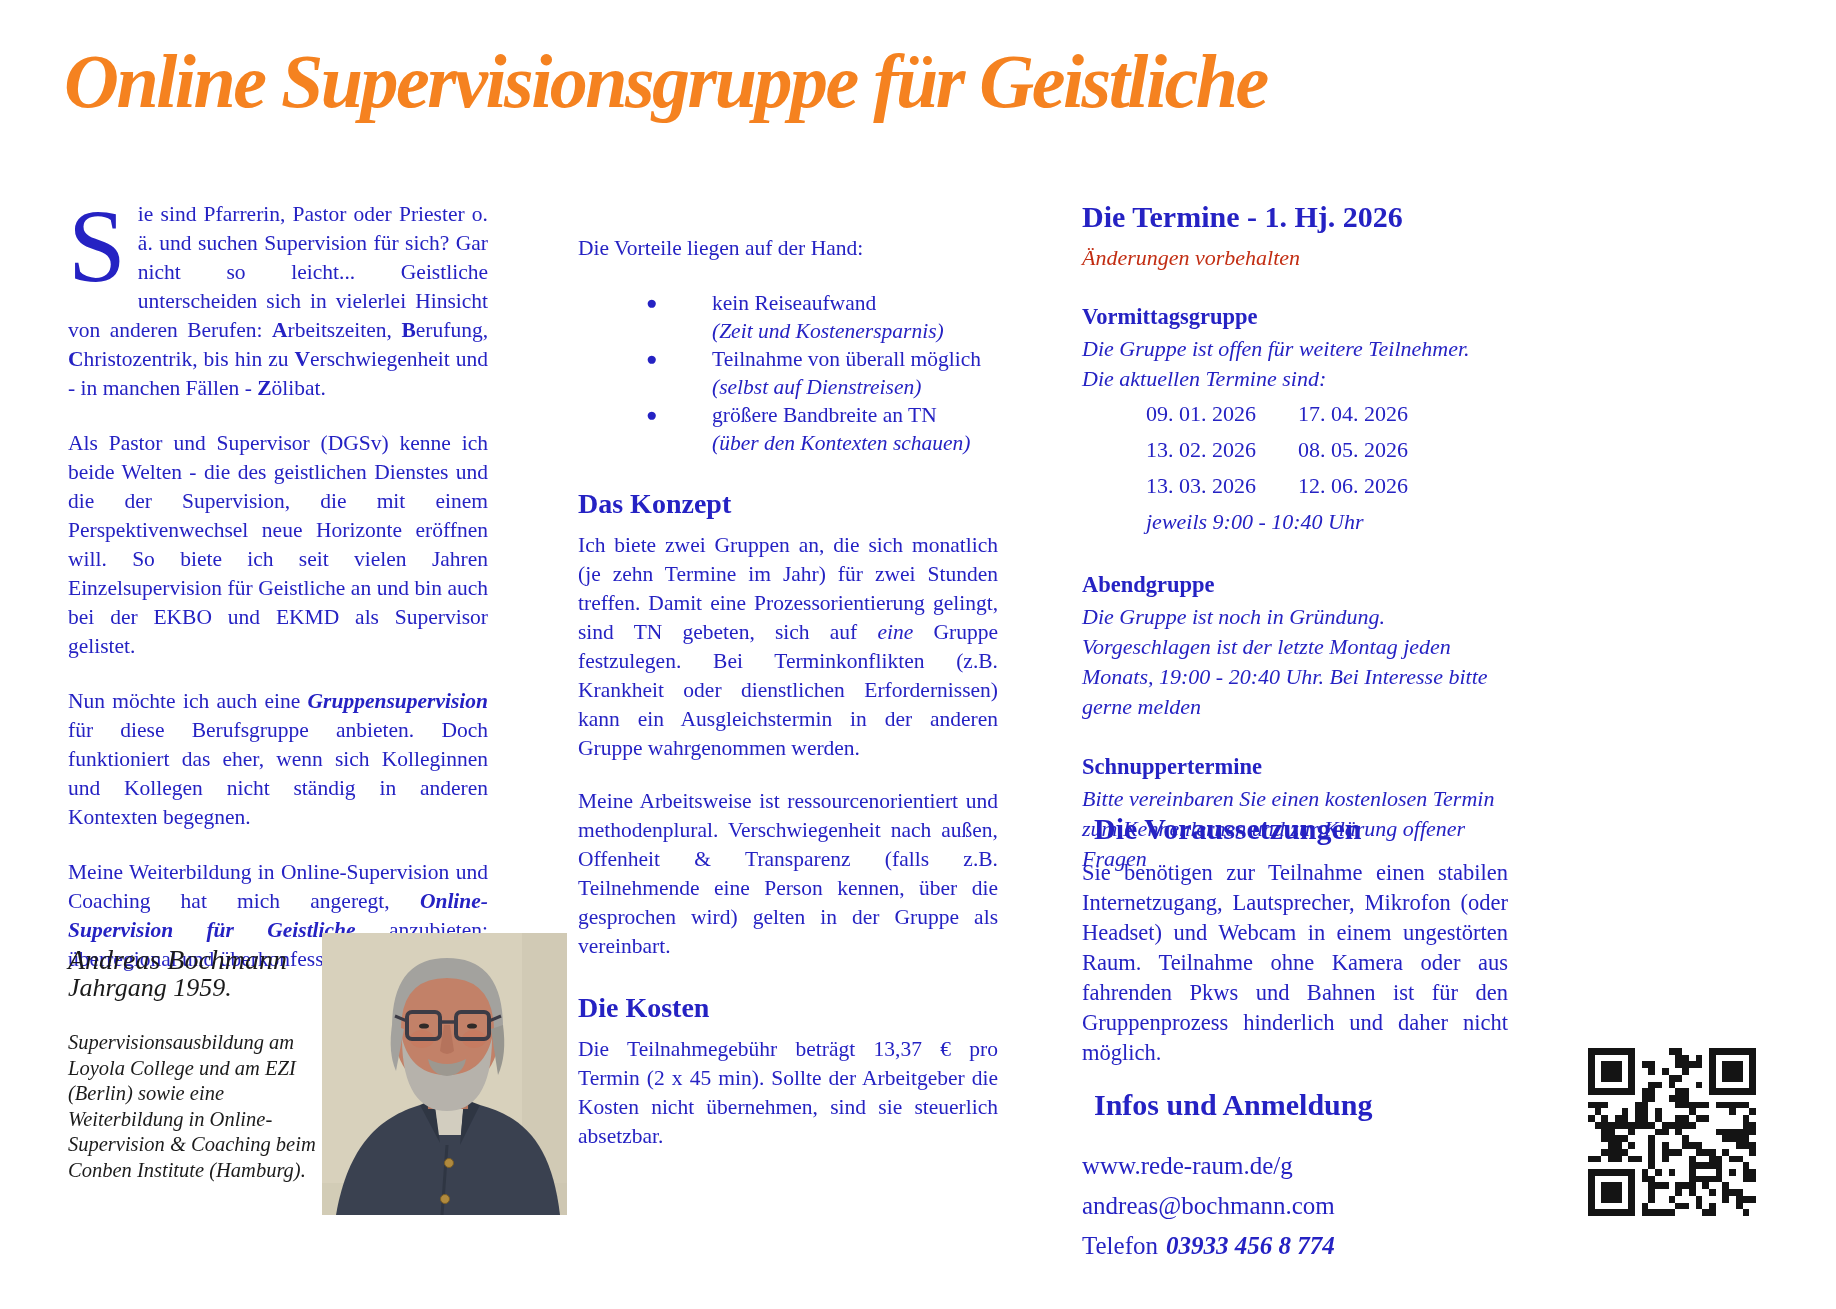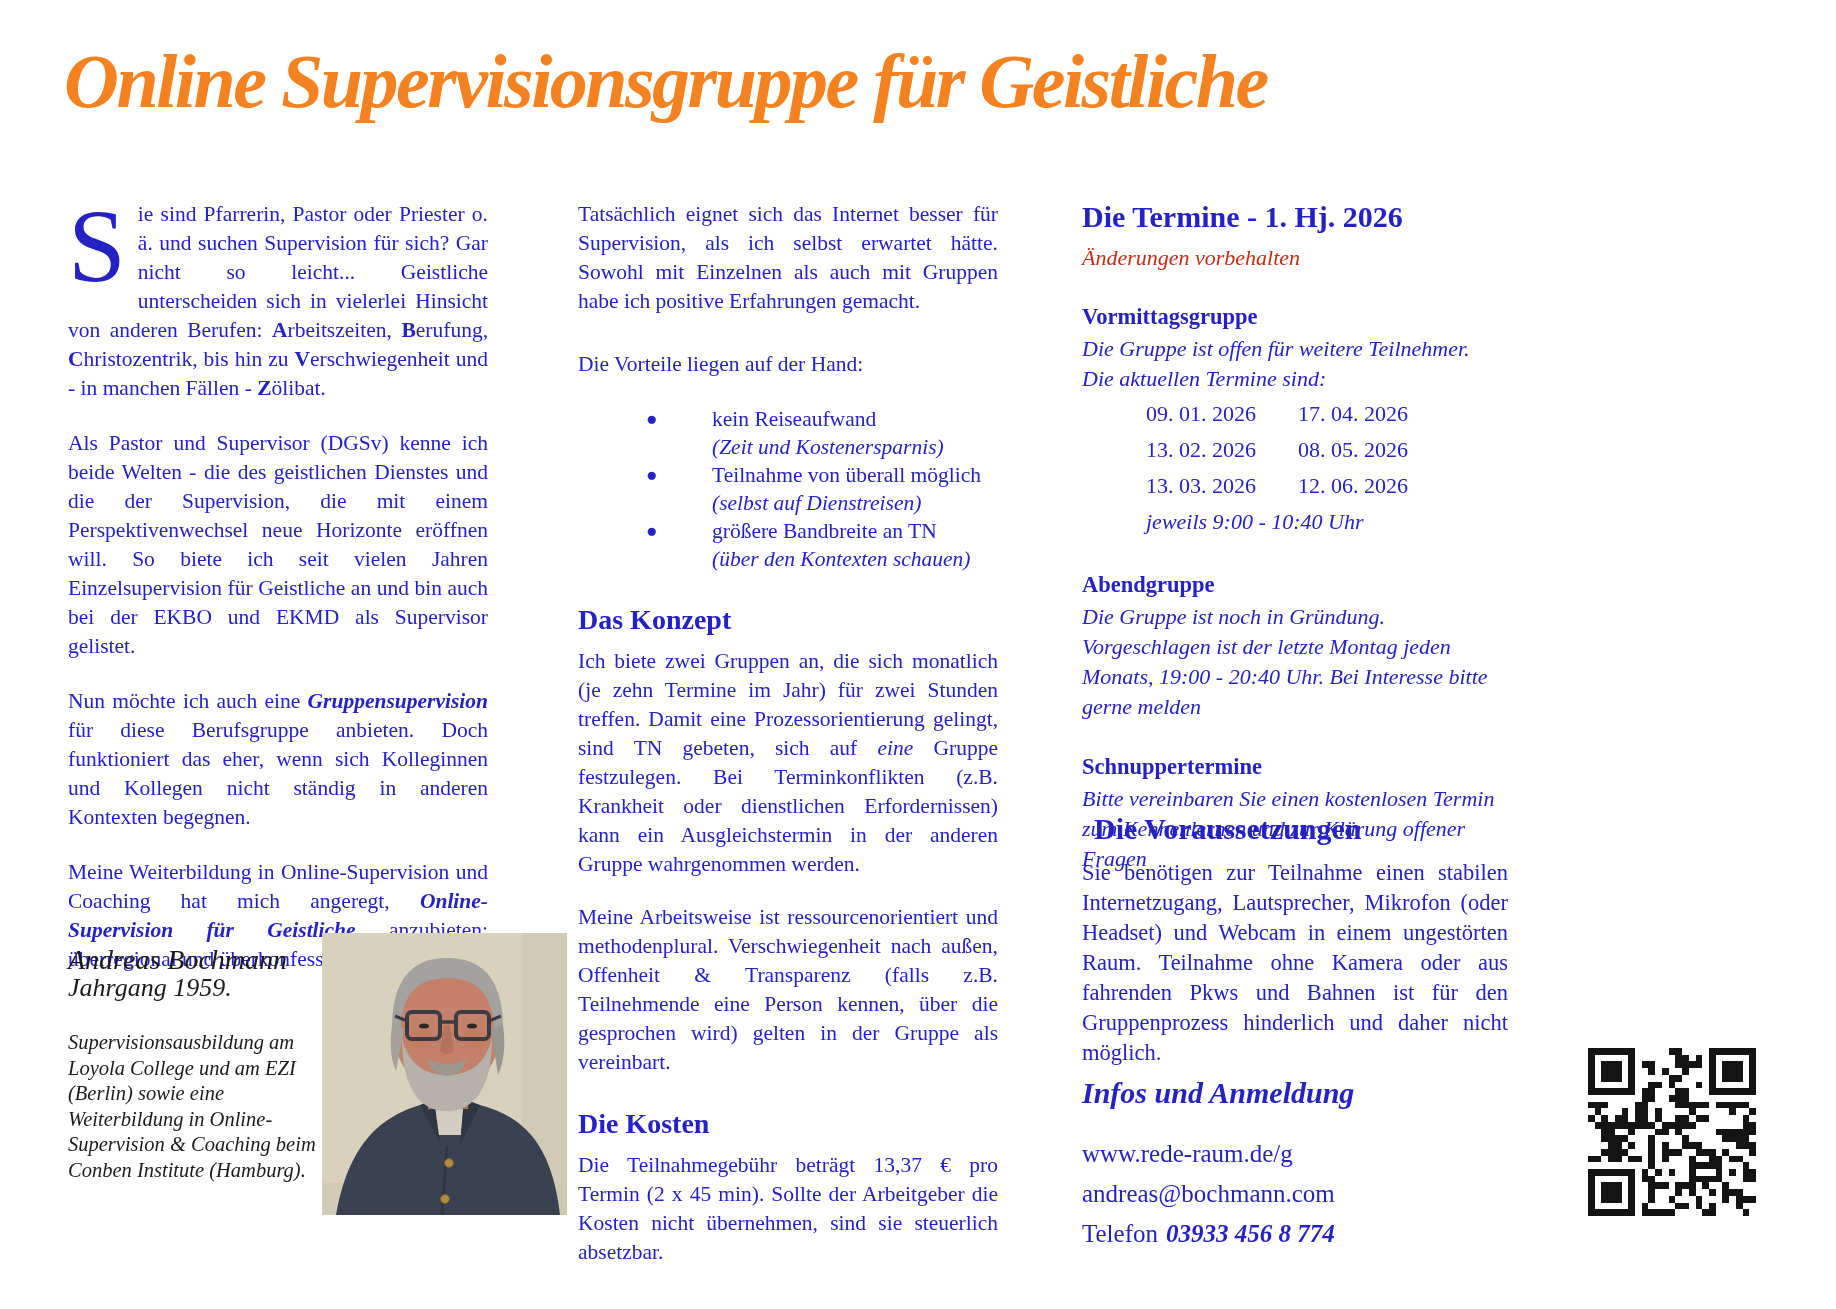--- a/index.html
+++ b/index.html
@@ -125,21 +125,20 @@
       <path d="M106,126 Q125,136 144,126 Q141,142 125,143 Q109,142 106,126 Z" fill="#9c9890"></path>
 
       <rect x="85" y="79" width="33" height="27" rx="5" fill="none" stroke="#3c3b45" stroke-width="4"></rect>
       <rect x="134" y="79" width="33" height="27" rx="5" fill="none" stroke="#3c3b45" stroke-width="4"></rect>
       <path d="M118,89 L134,89" stroke="#3c3b45" stroke-width="3.5" fill="none"></path>
       <path d="M85,88 L73,83 M167,88 L179,83" stroke="#3c3b45" stroke-width="3" fill="none"></path>
     </svg>
   </div>
 
   <div class="col" id="col2">
-    <p class="body-p">Tatsächlich eignet sich das Internet besser für Supervision, als ich selbst erwartet hätte. Sowohl mit Einzelnen als auch mit Gruppen habe ich positive Erfahrungen gemacht.</p>
     <p class="lead-line">Die Vorteile liegen auf der Hand:</p>
     <div class="bullets">
       <div class="bullet-row">
         <span class="bullet-dot">●</span>
         <span class="bullet-text"><span class="b-main">kein Reiseaufwand</span><br><span class="b-note">(Zeit und Kostenersparnis)</span></span>
       </div>
       <div class="bullet-row">
         <span class="bullet-dot">●</span>
         <span class="bullet-text"><span class="b-main">Teilnahme von überall möglich</span><br><span class="b-note">(selbst auf Dienstreisen)</span></span>
       </div>
@@ -178,21 +177,21 @@
     <div class="subhead">Schnuppertermine</div>
     <div class="ital-line">Bitte vereinbaren Sie einen kostenlosen Termin zum Kennenlernen und zur Klärung offener Fragen</div>
   </div>
 
   <div class="sec" id="sec-voraus">
     <div class="h1 big" style="margin:12px;">Die Voraussetzungen</div>
     <p class="voraus-p">Sie benötigen zur Teilnahme einen stabilen Internetzugang, Lautsprecher, Mikrofon (oder Headset) und Webcam in einem ungestörten Raum. Teilnahme ohne Kamera oder aus fahrenden Pkws und Bahnen ist für den Gruppenprozess hinderlich und daher nicht möglich.</p>
   </div>
 
   <div class="sec" id="sec-infos">
-    <div class="h1 big" style="margin:0;font-style:italic;">Infos und Anmeldung</div>
+    <div class="h1 big" style="margin:12px;">Infos und Anmeldung</div>
     <div class="contact">
       <div class="contact-line bi">www.rede-raum.de/g</div>
       <div class="contact-line bi">andreas@bochmann.com</div>
       <div class="contact-line"><span class="phone-label">Telefon</span><span class="bi">03933 456 8 774</span></div>
     </div>
   </div>
 
   <div id="qr">
       <svg viewBox="0 0 25 25" width="100%" height="100%" shape-rendering="crispEdges" style="display: block;">
         <rect x="0" y="0" width="25" height="25" fill="#ffffff"></rect>

